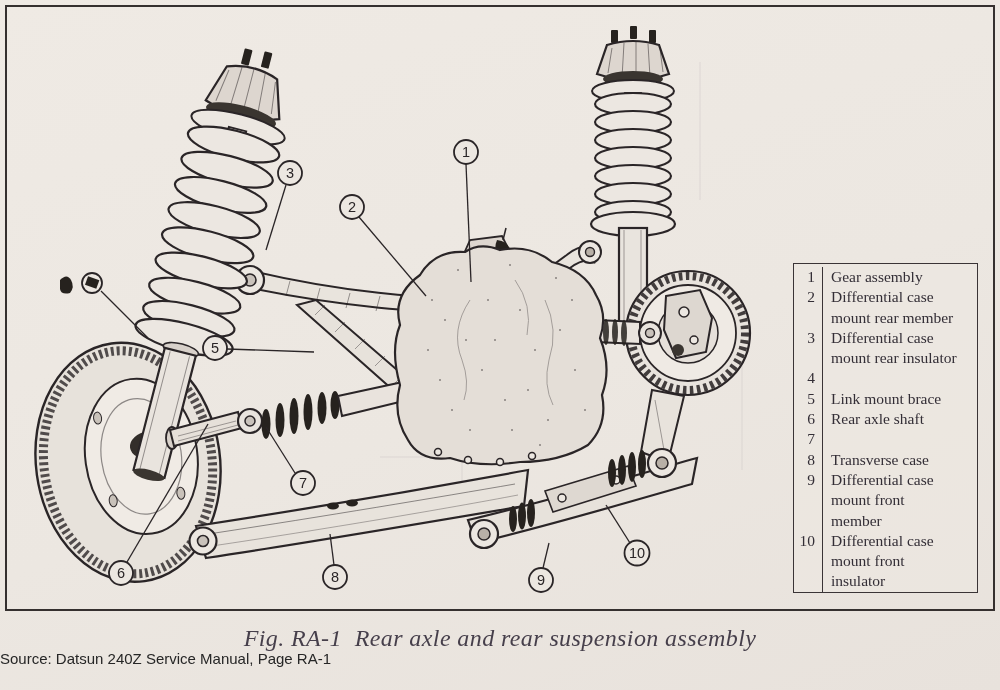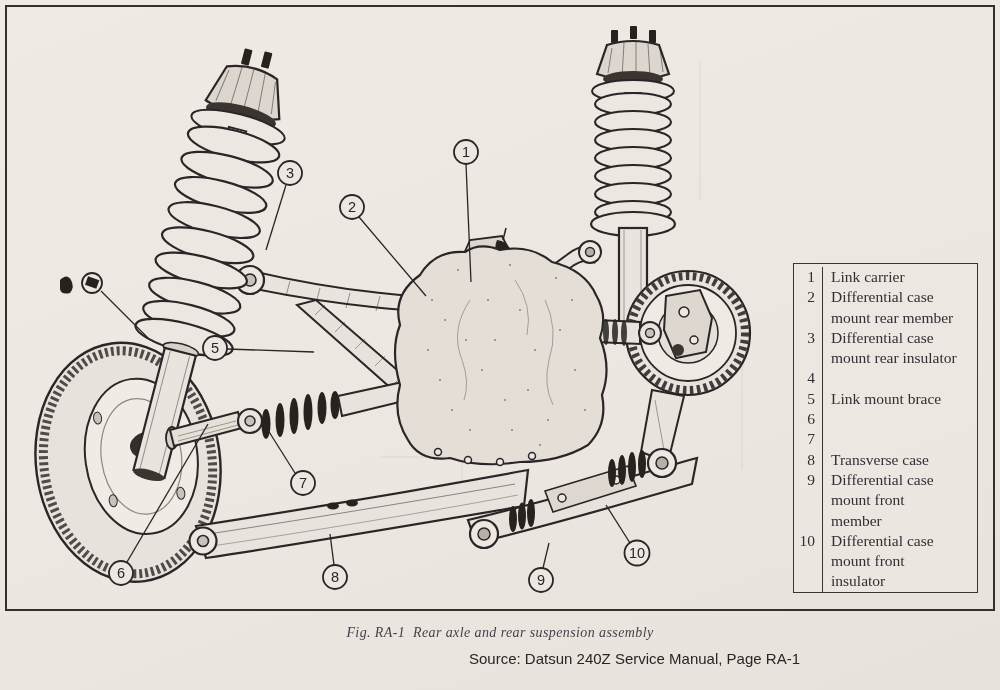--- a/index.html
+++ b/index.html
@@ -12,22 +12,22 @@
   
   .legend{position:absolute;left:793px;top:263px;width:185px;height:330px;
     border:1.5px solid #3a3436;box-sizing:border-box;padding-top:3px;
     background:rgba(236,231,225,0.6);}
   .lrow{display:flex;align-items:stretch;font-size:15.5px;line-height:20.3px;color:#332e36;}
   .lnum{width:29px;flex:0 0 29px;text-align:right;padding-right:7px;
     border-right:1.5px solid #3a3436;box-sizing:border-box;}
   .llabel{flex:1;padding-left:8px;padding-right:2px;white-space:pre-line;}
   
   .caption{position:absolute;left:0;top:625px;width:1000px;text-align:center;
-    font-style:italic;font-size:14px;letter-spacing:0.4px;color:#463f4b;white-space:pre;}
-  .source{position:absolute;left:0;top:650px;width:800px;text-align:right;
+    font-style:italic;font-size:24px;letter-spacing:0.4px;color:#463f4b;white-space:pre;}
+  .source{position:absolute;left:0;top:650px;width:800px;text-align:left;
     font-family:"Liberation Sans",sans-serif;font-size:15px;color:#262626;}
   svg text.cnum{font-family:"Liberation Sans",sans-serif;font-size:14.5px;fill:#2a2527;
     text-anchor:middle;}
 </style>
 </head>
 <body>
 
 <div class="stage">
 
   <svg class="art" viewBox="0 0 1000 690">
@@ -308,41 +308,42 @@
         <text class="cnum" x="637" y="558">10</text>
         </g>
     </g>
   </svg>
 
   <div class="frame"></div>
 
   <div class="legend">
     <div class="lrow">
       <span class="lnum">1</span>
-      <span class="llabel">Link carrier</span>
+      <span class="llabel">Gear assembly</span>
       </div>
     <div class="lrow">
       <span class="lnum">2</span>
       <span class="llabel">Differential case
 mount rear member</span>
       </div>
     <div class="lrow">
       <span class="lnum">3</span>
       <span class="llabel">Differential case
 mount rear insulator</span>
       </div>
     <div class="lrow">
       <span class="lnum">4</span>
       </div>
     <div class="lrow">
       <span class="lnum">5</span>
       <span class="llabel">Link mount brace</span>
       </div>
     <div class="lrow">
       <span class="lnum">6</span>
+      <span class="llabel">Rear axle shaft</span>
       </div>
     <div class="lrow">
       <span class="lnum">7</span>
       </div>
     <div class="lrow">
       <span class="lnum">8</span>
       <span class="llabel">Transverse case</span>
       </div>
     <div class="lrow">
       <span class="lnum">9</span>

